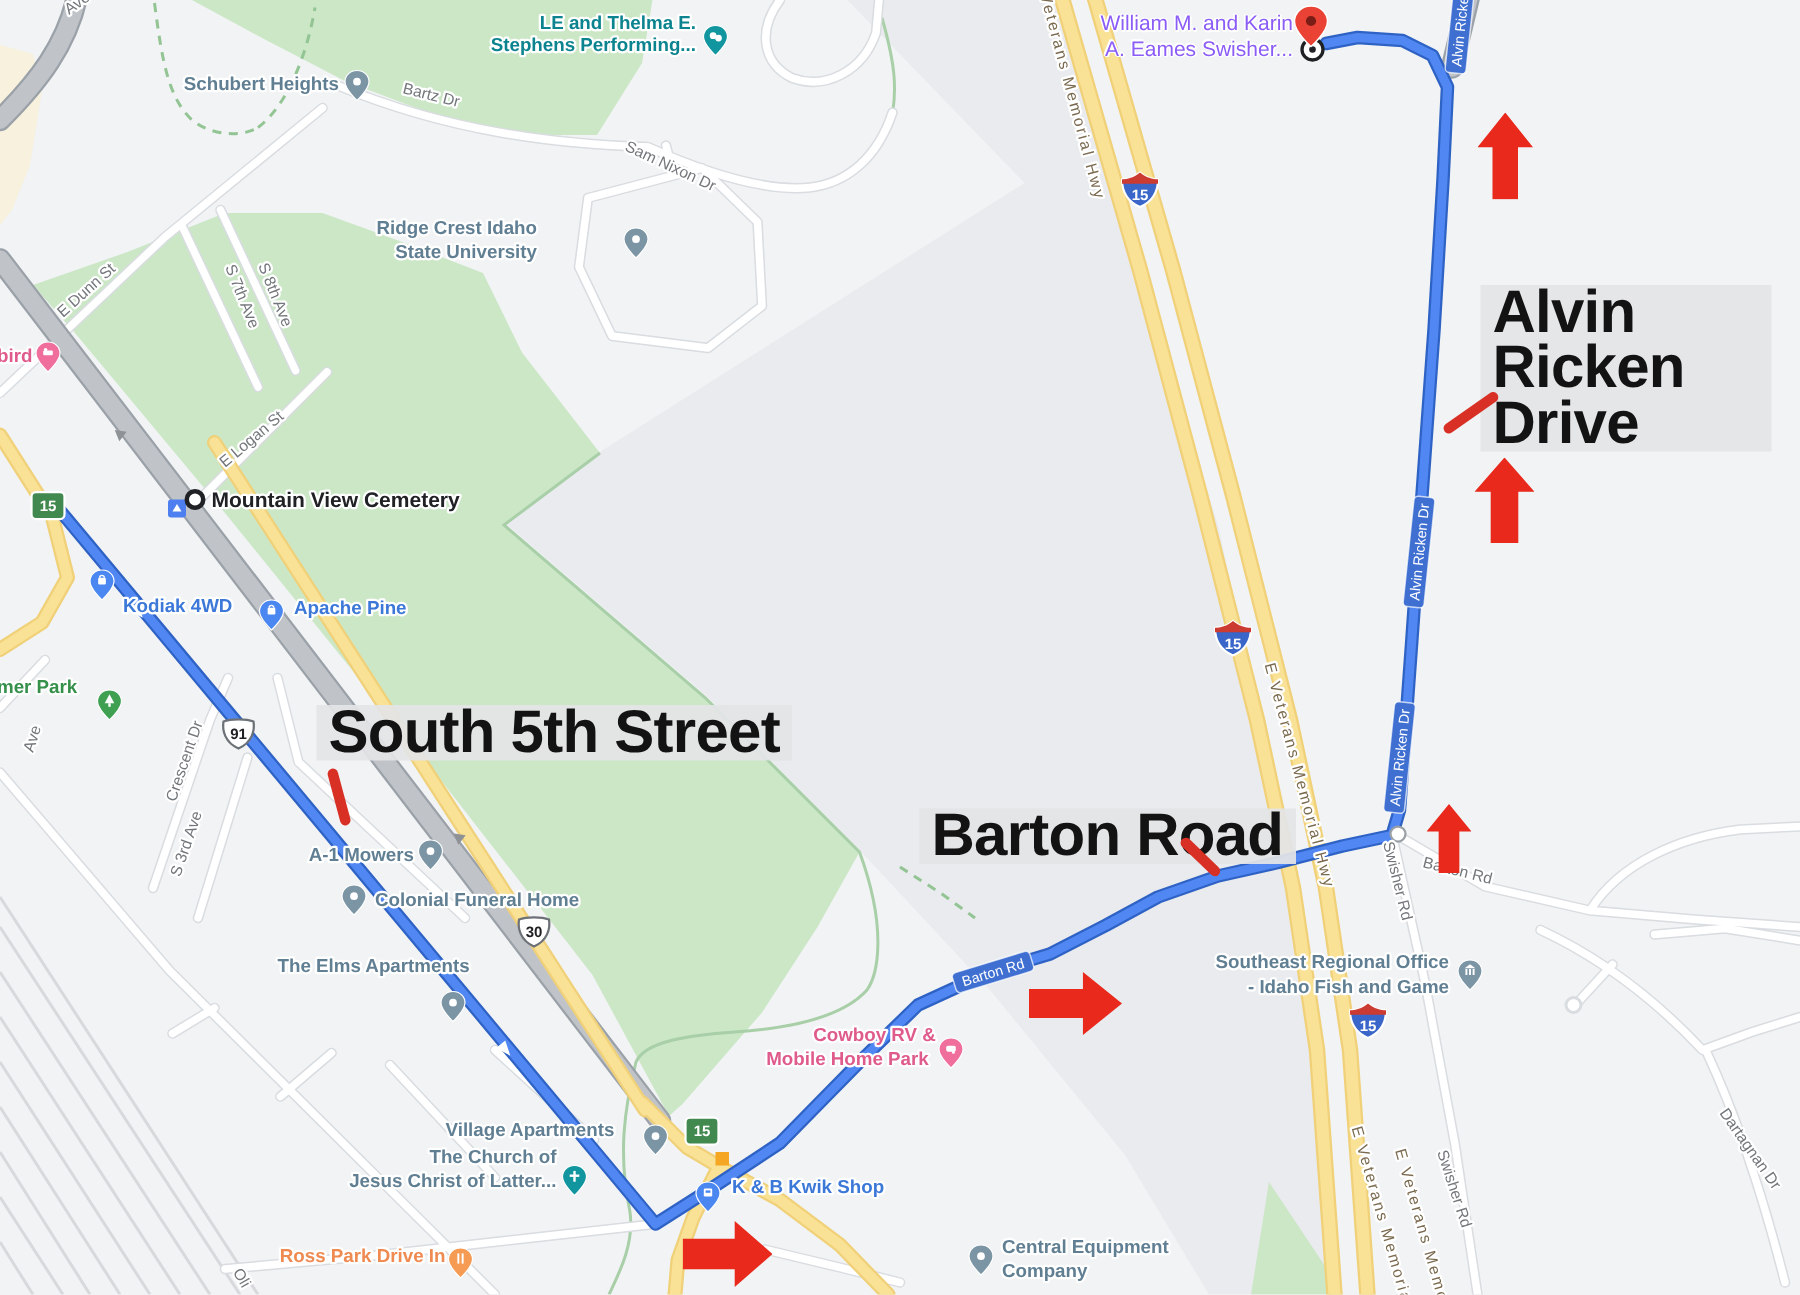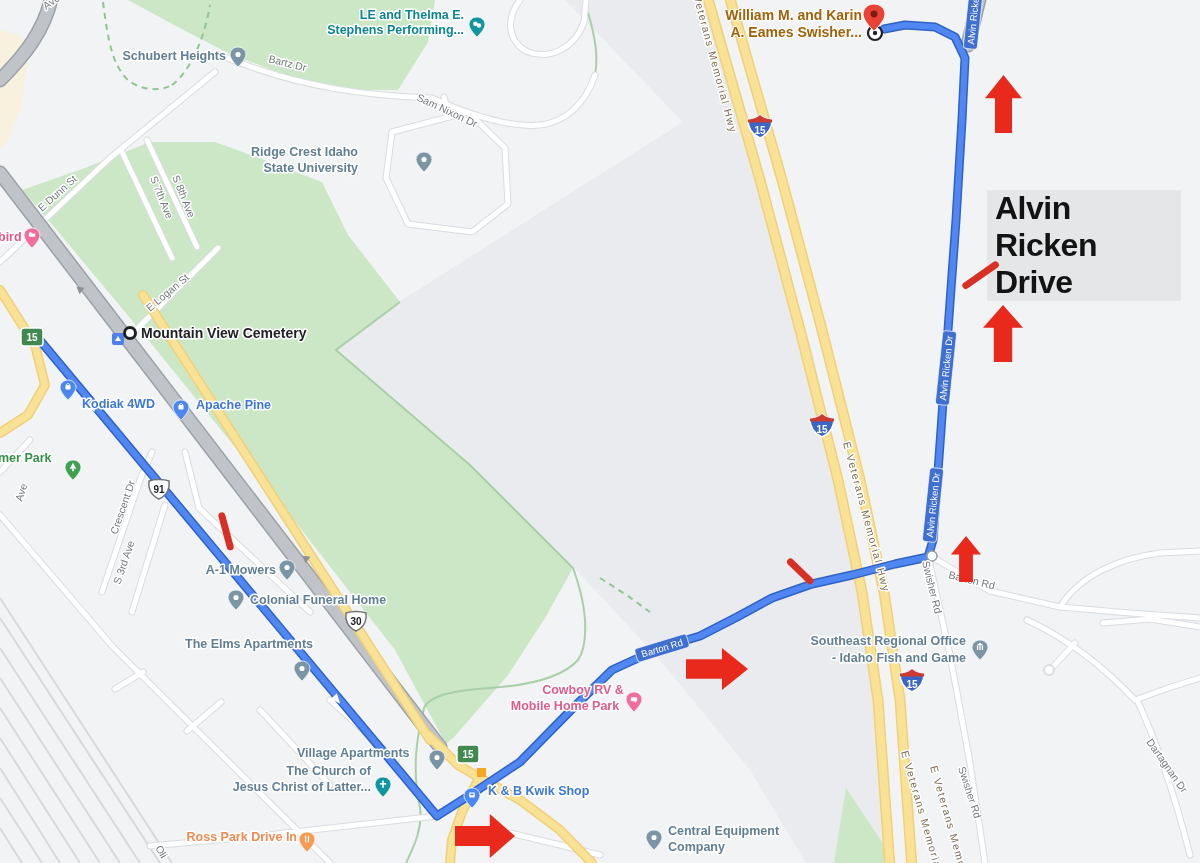--- a/index.html
+++ b/index.html
@@ -13,27 +13,27 @@
   .poi-gray{font-size:12.5px;font-weight:bold;fill:#617f93;}
   .poi-blue{font-size:12.5px;font-weight:bold;fill:#3c78d8;}
   .poi-teal{font-size:12.5px;font-weight:bold;fill:#0c8490;}
   .poi-pink{font-size:12.5px;font-weight:bold;fill:#de5b8c;}
   .poi-orange{font-size:12.5px;font-weight:bold;fill:#ef8a50;}
   .poi-green{font-size:12.5px;font-weight:bold;fill:#35904a;}
   .poi-black{font-size:14px;font-weight:bold;fill:#202124;}
   .pill-text{font-size:9.5px;fill:#ffffff;text-anchor:middle;}
   .shield-text{font-size:10px;font-weight:bold;text-anchor:middle;}
   .callout-label{position:absolute;background:rgba(227,228,230,.93);color:#131313;
-    font-weight:bold;font-size:32px;line-height:37px;padding:0 8px;letter-spacing:-.5px;white-space:pre-line;}
+    font-weight:bold;font-size:40px;line-height:37px;padding:0 8px;letter-spacing:-.5px;white-space:pre-line;}
   .red-line{position:absolute;height:7px;background:#d93025;border-radius:4px;transform-origin:0 50%;}
   .arrow{position:absolute;background:#e8291c;}
   .arrow-up{clip-path:polygon(50% 0,100% 40%,73% 40%,73% 100%,27% 100%,27% 40%,0 40%);}
   .arrow-right{clip-path:polygon(0 27%,58% 27%,58% 0,100% 50%,58% 100%,58% 73%,0 73%);}
   #dest-label{position:absolute;left:640px;top:7px;width:222px;text-align:right;
-    font-size:14px;font-weight:bold;line-height:17px;color:#a16207;
+    font-size:14px;font-weight:normal;line-height:17px;color:#8b5cf6;
     text-shadow:-1px 0 #fff,1px 0 #fff,0 -1px #fff,0 1px #fff,1px 1px #fff,-1px -1px #fff;}
 </style>
 </head>
 <body>
 
 <div id="stage">
 <svg id="map" width="1200" height="863" viewBox="0 0 1200 863">
   <defs>
     <path id="wroads" d="M0,262 L110,158 L215,72 M122,152 L172,258 M147,140 L197,247
       M128,338 L218,248
@@ -341,20 +341,22 @@
       <circle cx="0" cy="10" r="3.4" fill="#7a1d16"></circle>
     </g>
   </g>
 </svg>
 
 <div id="dest-label">
   <div>William M. and Karin</div>
   <div>A. Eames Swisher...</div>
 </div>
 
+<div class="callout-label" style="left:211px;top:470px;">South 5th Street</div>
+<div class="callout-label" style="left:613px;top:539px;">Barton Road</div>
 <div class="callout-label" style="left:987px;top:190px;width:178px;">Alvin Ricken Drive</div>
 
 <div class="red-line" style="left:221px;top:509px;width:39px;transform:rotate(75deg);"></div>
 <div class="red-line" style="left:788px;top:556px;width:34px;transform:rotate(44deg);"></div>
 <div class="red-line" style="left:963px;top:284px;width:43px;transform:rotate(-35deg);"></div>
 
 <div class="arrow arrow-up" style="left:985px;top:75px;width:37px;height:58px;"></div>
 <div class="arrow arrow-up" style="left:983px;top:305px;width:40px;height:57px;"></div>
 <div class="arrow arrow-up" style="left:951px;top:536px;width:30px;height:46px;"></div>
 <div class="arrow arrow-right" style="left:686px;top:648px;width:62px;height:42px;"></div>

